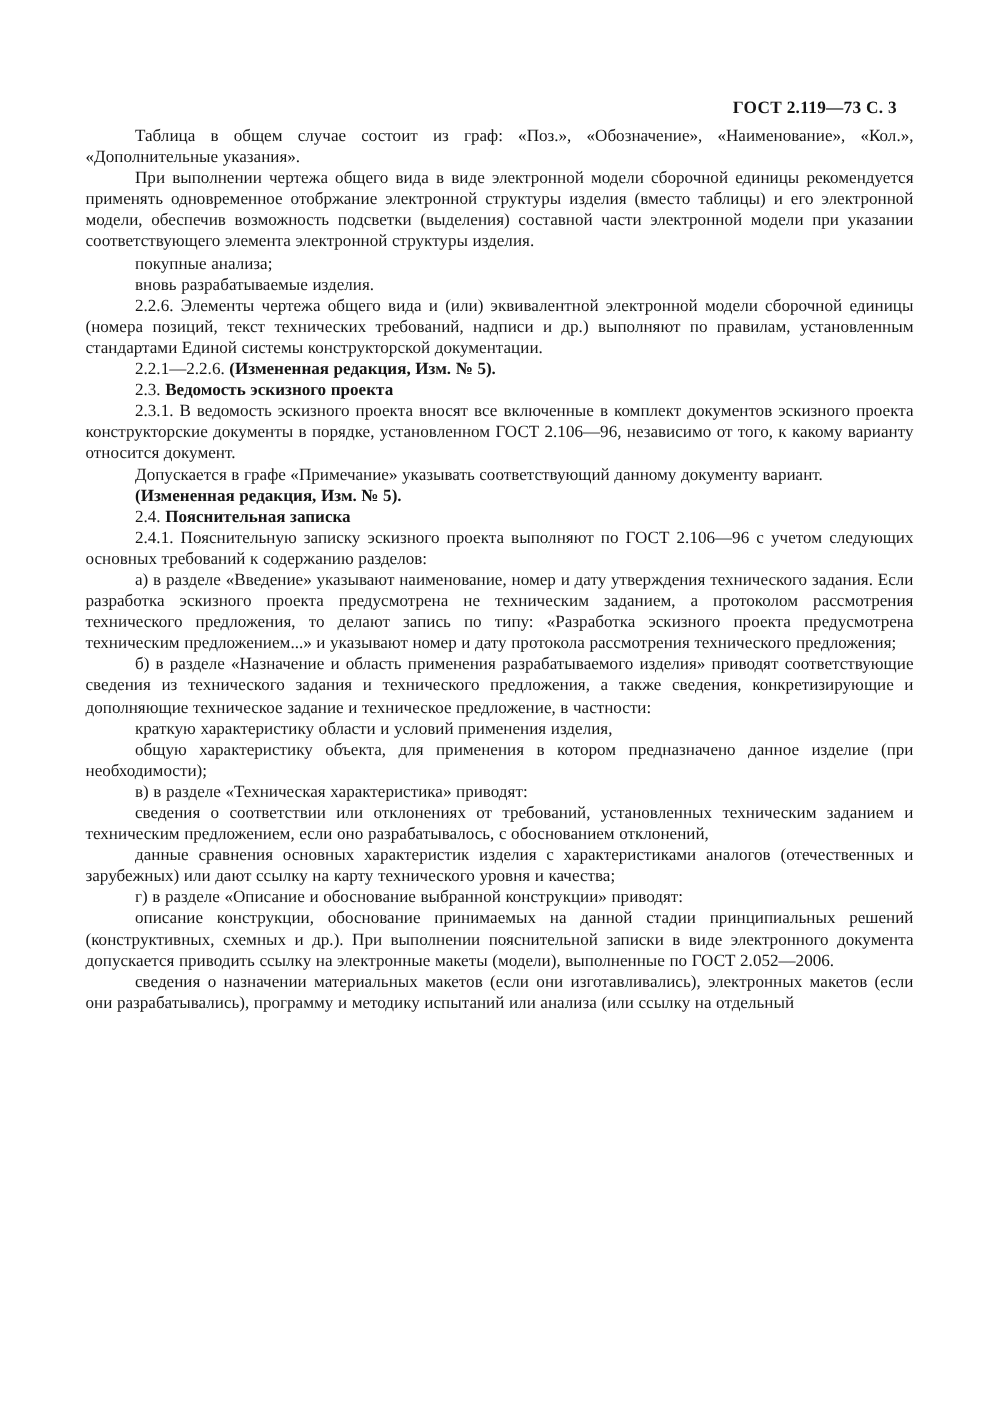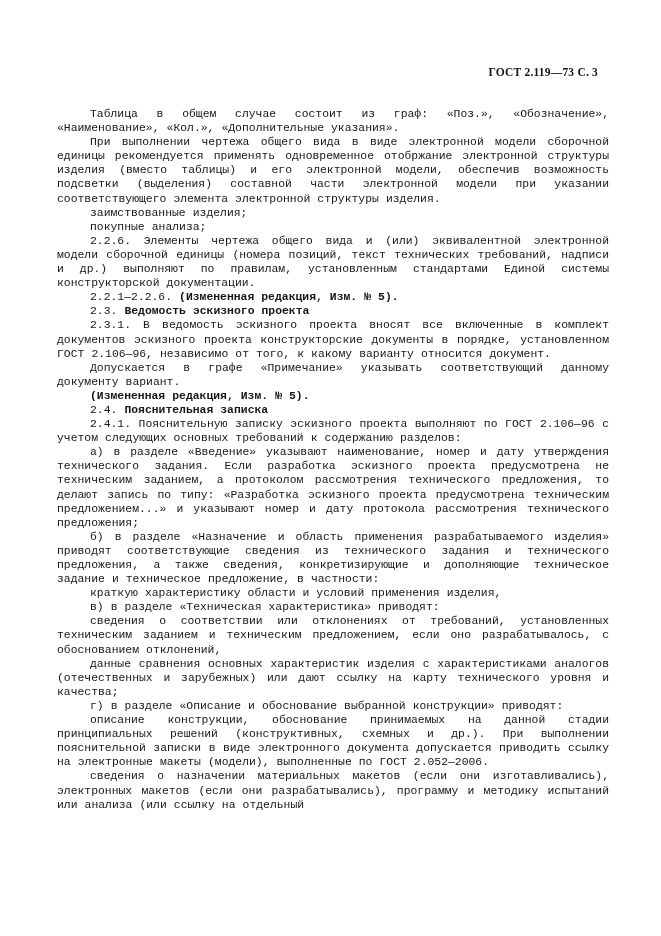--- a/index.html
+++ b/index.html
@@ -23,24 +23,23 @@
     width: 541px;
     text-align: right;
     font-weight: bold;
     font-size: 11.5px;
     line-height: 14px;
     letter-spacing: 0.2px;
     white-space: nowrap;
   }
   .document-body {
     position: absolute;
-    top: 107px;
+    top: 84px;
     left: 57px;
     width: 552px;
-    font-family: Liberation Mono, monospace;
   }
   .para {
     margin: 0;
     font-size: 11.4px;
     line-height: 14.1px;
     text-align: justify;
     text-indent: 33px;
     word-spacing: 0.2px;
   }
   .bold {
@@ -51,33 +50,34 @@
 </head>
 <body>
 
 <div class="page">
   <div class="page-header">
     <span>ГОСТ 2.119—73 С. 3</span>
   </div>
   <div class="document-body">
       <p class="para"><span>Таблица в общем случае состоит из граф: «Поз.», «Обозначение», «Наименование», «Кол.», «Дополнительные указания».</span></p>
       <p class="para"><span>При выполнении чертежа общего вида в виде электронной модели сборочной единицы рекомендуется применять одновременное отобржание электронной структуры изделия (вместо таблицы) и его электронной модели, обеспечив возможность подсветки (выделения) составной части электронной модели при указании соответствующего элемента электронной структуры изделия.</span></p>
-      <p class="para"><span>заимствованные изделия;</span></p>
       <p class="para"><span>покупные анализа;</span></p>
+      <p class="para"><span>вновь разрабатываемые изделия.</span></p>
       <p class="para"><span>2.2.6. Элементы чертежа общего вида и (или) эквивалентной электронной модели сборочной единицы (номера позиций, текст технических требований, надписи и др.) выполняют по правилам, установленным стандартами Единой системы конструкторской документации.</span></p>
       <p class="para"><span>2.2.1—2.2.6. </span><span class="bold">(Измененная редакция, Изм. № 5).</span></p>
       <p class="para"><span>2.3. </span><span class="bold">Ведомость эскизного проекта</span></p>
       <p class="para"><span>2.3.1. В ведомость эскизного проекта вносят все включенные в комплект документов эскизного проекта конструкторские документы в порядке, установленном ГОСТ 2.106—96, независимо от того, к какому варианту относится документ.</span></p>
       <p class="para"><span>Допускается в графе «Примечание» указывать соответствующий данному документу вариант.</span></p>
       <p class="para"><span class="bold">(Измененная редакция, Изм. № 5).</span></p>
       <p class="para"><span>2.4. </span><span class="bold">Пояснительная записка</span></p>
       <p class="para"><span>2.4.1. Пояснительную записку эскизного проекта выполняют по ГОСТ 2.106—96 с учетом следующих основных требований к содержанию разделов:</span></p>
       <p class="para"><span>а) в разделе «Введение» указывают наименование, номер и дату утверждения технического задания. Если разработка эскизного проекта предусмотрена не техническим заданием, а протоколом рассмотрения технического предложения, то делают запись по типу: «Разработка эскизного проекта предусмотрена техническим предложением...» и указывают номер и дату протокола рассмотрения технического предложения;</span></p>
       <p class="para"><span>б) в разделе «Назначение и область применения разрабатываемого изделия» приводят соответствующие сведения из технического задания и технического предложения, а также сведения, конкретизирующие и дополняющие техническое задание и техническое предложение, в частности:</span></p>
       <p class="para"><span>краткую характеристику области и условий применения изделия,</span></p>
+      <p class="para"><span>общую характеристику объекта, для применения в котором предназначено данное изделие (при необходимости);</span></p>
       <p class="para"><span>в) в разделе «Техническая характеристика» приводят:</span></p>
       <p class="para"><span>сведения о соответствии или отклонениях от требований, установленных техническим заданием и техническим предложением, если оно разрабатывалось, с обоснованием отклонений,</span></p>
       <p class="para"><span>данные сравнения основных характеристик изделия с характеристиками аналогов (отечественных и зарубежных) или дают ссылку на карту технического уровня и качества;</span></p>
       <p class="para"><span>г) в разделе «Описание и обоснование выбранной конструкции» приводят:</span></p>
       <p class="para"><span>описание конструкции, обоснование принимаемых на данной стадии принципиальных решений (конструктивных, схемных и др.). При выполнении пояснительной записки в виде электронного документа допускается приводить ссылку на электронные макеты (модели), выполненные по ГОСТ 2.052—2006.</span></p>
       <p class="para"><span>сведения о назначении материальных макетов (если они изготавливались), электронных макетов (если они разрабатывались), программу и методику испытаний или анализа (или ссылку на отдельный</span></p>
     </div>
 </div>
 
 </body></html>

